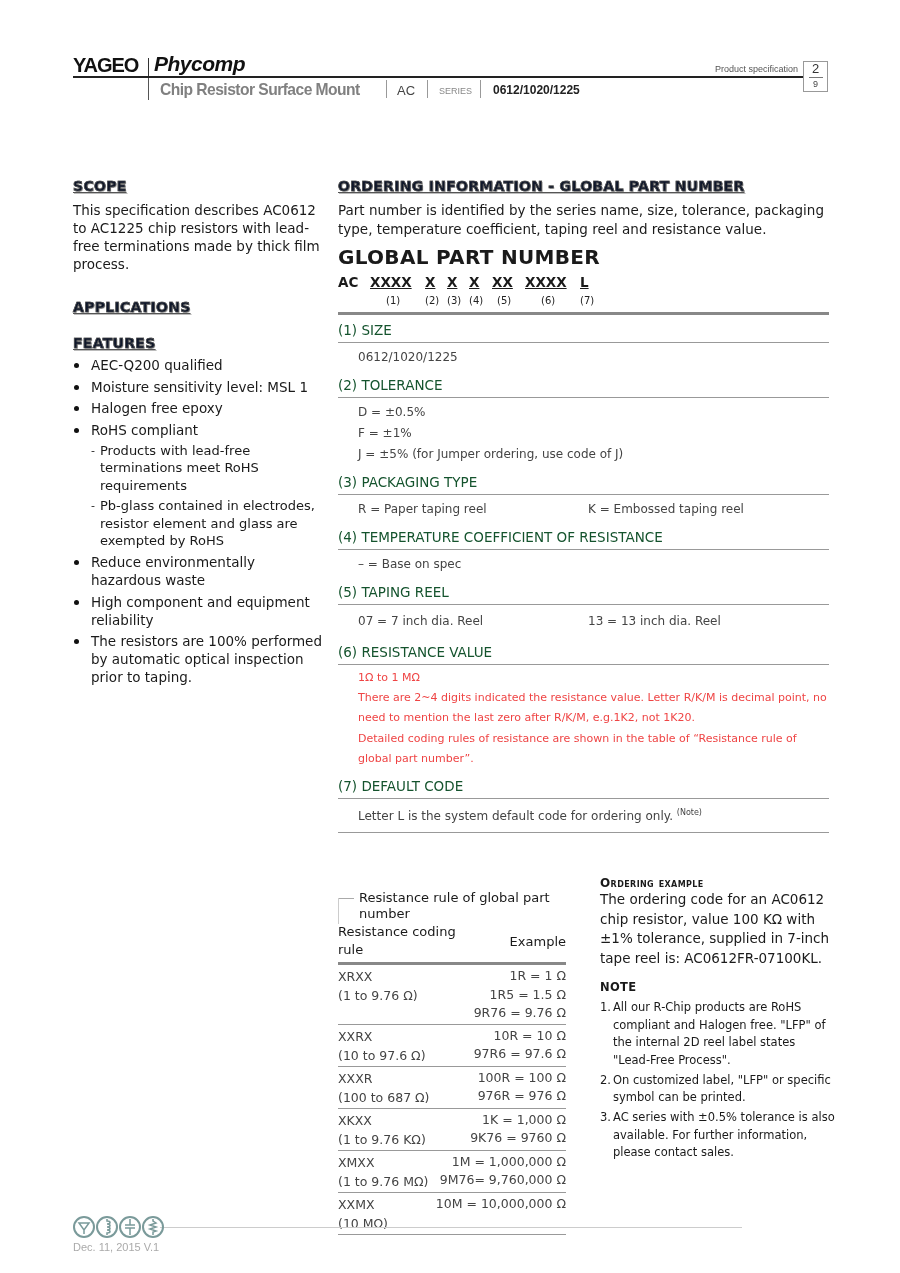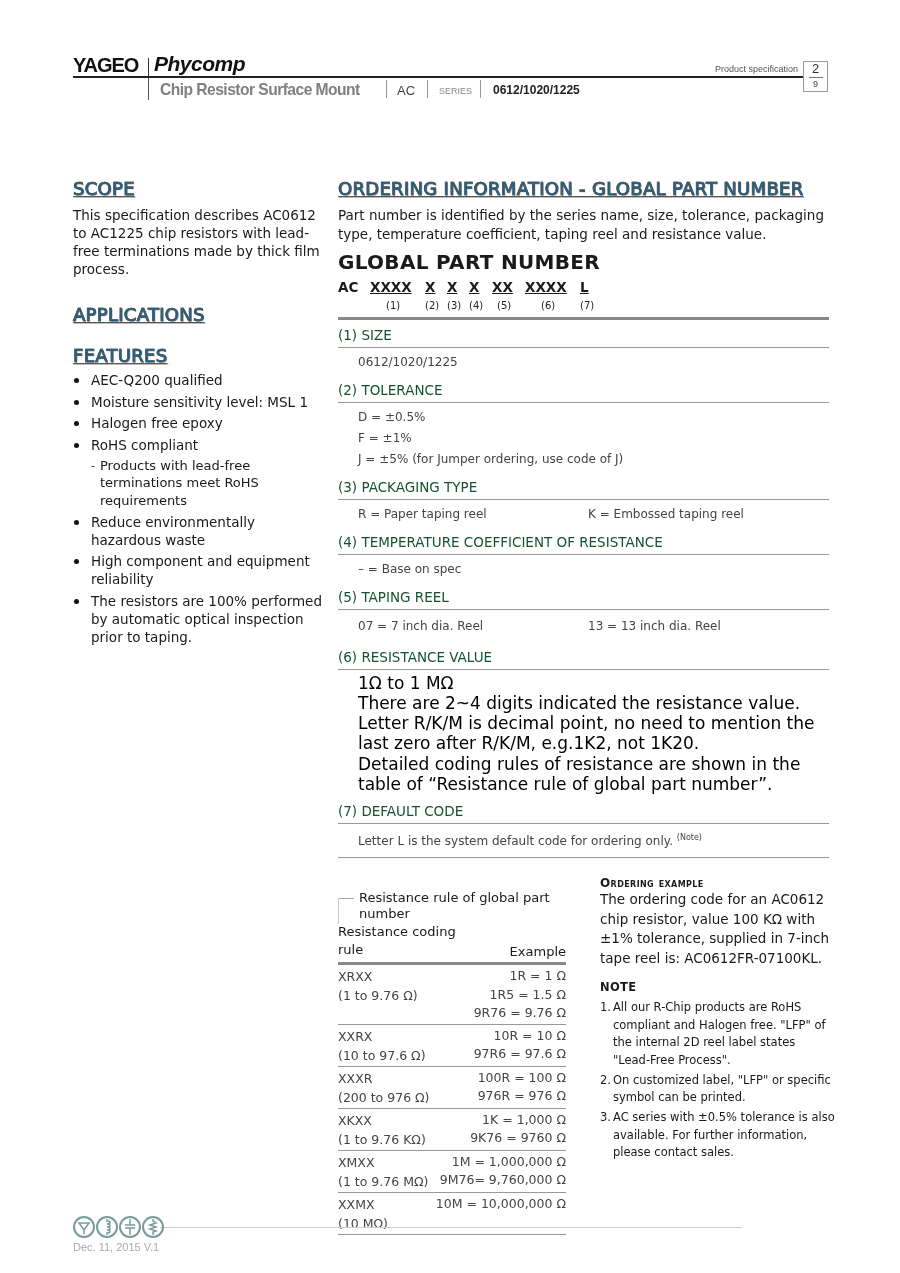--- a/index.html
+++ b/index.html
@@ -18,21 +18,21 @@
     .hdr-ac { position: absolute; left: 397px; top: 83px; font-family: "Liberation Sans", sans-serif; font-size: 13px; color: #444; }
     .hdr-series { position: absolute; left: 439px; top: 86px; font-family: "Liberation Sans", sans-serif; font-size: 9px; color: #888; }
     .hdr-sizes { position: absolute; left: 493px; top: 83px; font-family: "Liberation Sans", sans-serif; font-weight: bold; font-size: 12px; color: #222; }
     .hdr-prodspec { position: absolute; left: 715px; top: 64px; font-family: "Liberation Sans", sans-serif; font-size: 9px; color: #555; }
     .pagebox { position: absolute; left: 803px; top: 61px; width: 25px; height: 31px; border: 1px solid #999; text-align: center; font-family: "Liberation Sans", sans-serif; }
     .pagebox .pg { font-size: 13px; line-height: 14px; color: #333; }
     .pagebox .pgline { width: 14px; height: 1px; background: #777; margin: 1px auto; }
     .pagebox .tot { font-size: 9px; color: #444; line-height: 11px; }
 
     
-    .sec-h { font-family: "DejaVu Sans", sans-serif; font-size: 18px; font-weight: normal; color: #0369a1; -webkit-text-stroke: 0.7px #555; text-decoration: underline; text-decoration-color: #555; letter-spacing: 0.3px; text-shadow: 1px 1px 0 #bbb; }
+    .sec-h { font-family: "DejaVu Sans", sans-serif; font-size: 14px; font-weight: bold; color: #0f172a; -webkit-text-stroke: 0.7px #555; text-decoration: underline; text-decoration-color: #555; letter-spacing: 0.3px; text-shadow: 1px 1px 0 #bbb; }
 
     
     .left { position: absolute; left: 73px; top: 178px; width: 250px; }
     .left p.body { font-size: 13.5px; line-height: 18px; color: #1a1a1a; margin-top: 7px; }
     .left .gap { height: 26px; }
     ul.bul { list-style: none; margin-top: 5px; }
     ul.bul > li { position: relative; padding-left: 18px; font-size: 13.5px; line-height: 18px; margin-bottom: 3.5px; }
     ul.bul > li::before { content: ""; position: absolute; left: 1px; top: 7px; width: 5px; height: 5px; border-radius: 50%; background: #111; }
     ul.sub { list-style: none; margin-top: 3px; }
     ul.sub > li { position: relative; padding-left: 9px; font-size: 13px; line-height: 17.5px; margin-bottom: 3px; }
@@ -45,30 +45,30 @@
     .gpn { position: relative; height: 38px; margin-top: 5px; }
     .gpn .tok { position: absolute; top: 0; font-size: 13.5px; font-weight: bold; }
     .gpn .tok.u { text-decoration: underline; }
     .gpn .idx { position: absolute; top: 21px; font-size: 10px; color: #222; }
     .thick-rule { height: 3px; background: #888; margin-top: 0; }
     .opt-h { font-size: 13.5px; margin-top: 7px; padding-bottom: 4px; border-bottom: 1px solid #999; color: #14532d; }
     .opt-v { font-size: 12px; color: #444; padding-left: 20px; margin-top: 6px; line-height: 16px; }
     .opt-v + .opt-v { margin-top: 5px; }
     .opt-row { display: flex; }
     .opt-row span:first-child { width: 230px; }
-    .opt-block { font-size: 17px; color: #000000; padding-left: 20px; margin-top: 5px; line-height: 20px; }
+    .opt-block { font-size: 11px; color: #ef4444; padding-left: 20px; margin-top: 5px; line-height: 20px; }
     .sup { font-size: 8px; vertical-align: super; }
     .end-rule { height: 1px; background: #999; margin-top: 8px; }
 
     
     .rt { position: absolute; left: 338px; top: 890px; width: 228px; }
     .rt-cap { position: relative; padding-left: 21px; font-size: 13px; line-height: 16px; }
     .rt-cap::before { content: ""; position: absolute; left: 0; top: 8px; width: 16px; height: 1px; background: #aaa; }
     .rt-cap::after { content: ""; position: absolute; left: 0; top: 8px; width: 1px; height: 26px; background: #ccc; }
-    .rt-head { display: flex; justify-content: space-between; align-items: flex-end; margin-top: 1px; padding-bottom: 3px; border-bottom: 3px solid #888; }
+    .rt-head { display: flex; justify-content: space-between; align-items: center; margin-top: 1px; padding-bottom: 3px; border-bottom: 3px solid #888; }
     .rt-head .c1 { font-size: 13px; line-height: 18px; width: 120px; }
     .rt-head .c2 { font-size: 13px; }
     .rt-row { display: flex; justify-content: space-between; align-items: flex-start; border-bottom: 1px solid #999; padding: 2px 0 1px; }
     .rt-row .rule { font-size: 12.5px; color: #444; line-height: 19px; }
     .rt-row .ex { font-size: 12.5px; color: #444; line-height: 18.5px; text-align: right; }
     .rt-row .ex div { white-space: nowrap; }
 
     
     .oe { position: absolute; left: 600px; top: 876px; width: 235px; }
     .oe-h { font-size: 12px; font-weight: bold; font-variant: small-caps; letter-spacing: 0.4px; }
@@ -118,20 +118,21 @@
 
   <div class="sec-h">FEATURES</div>
   <ul class="bul">
     <li>AEC-Q200 qualified</li>
     <li>Moisture sensitivity level: MSL 1</li>
     <li>Halogen free epoxy</li>
     <li>
       <span>RoHS compliant</span>
       <ul class="sub">
         <li>Products with lead-free terminations meet RoHS requirements</li>
+        <li>Pb-glass contained in electrodes, resistor element and glass are exempted by RoHS</li>
       </ul>
     </li>
     <li>Reduce environmentally hazardous waste</li>
     <li>High component and equipment reliability</li>
     <li>The resistors are 100% performed by automatic optical inspection prior to taping.</li>
   </ul>
 </div>
 
 <div class="right">
   <div class="sec-h">ORDERING INFORMATION - GLOBAL PART NUMBER</div>
@@ -215,21 +216,21 @@
         <div>(10 to 97.6 Ω)</div>
       </div>
     <div class="ex">
         <div>10R = 10 Ω</div>
         <div>97R6 = 97.6 Ω</div>
       </div>
   </div>
   <div class="rt-row">
     <div class="rule">
         <div>XXXR</div>
-        <div>(200 to 976 Ω)</div>
+        <div>(100 to 687 Ω)</div>
       </div>
     <div class="ex">
         <div>100R = 100 Ω</div>
         <div>976R = 976 Ω</div>
       </div>
   </div>
   <div class="rt-row">
     <div class="rule">
         <div>XKXX</div>
         <div>(1 to 9.76 KΩ)</div>

